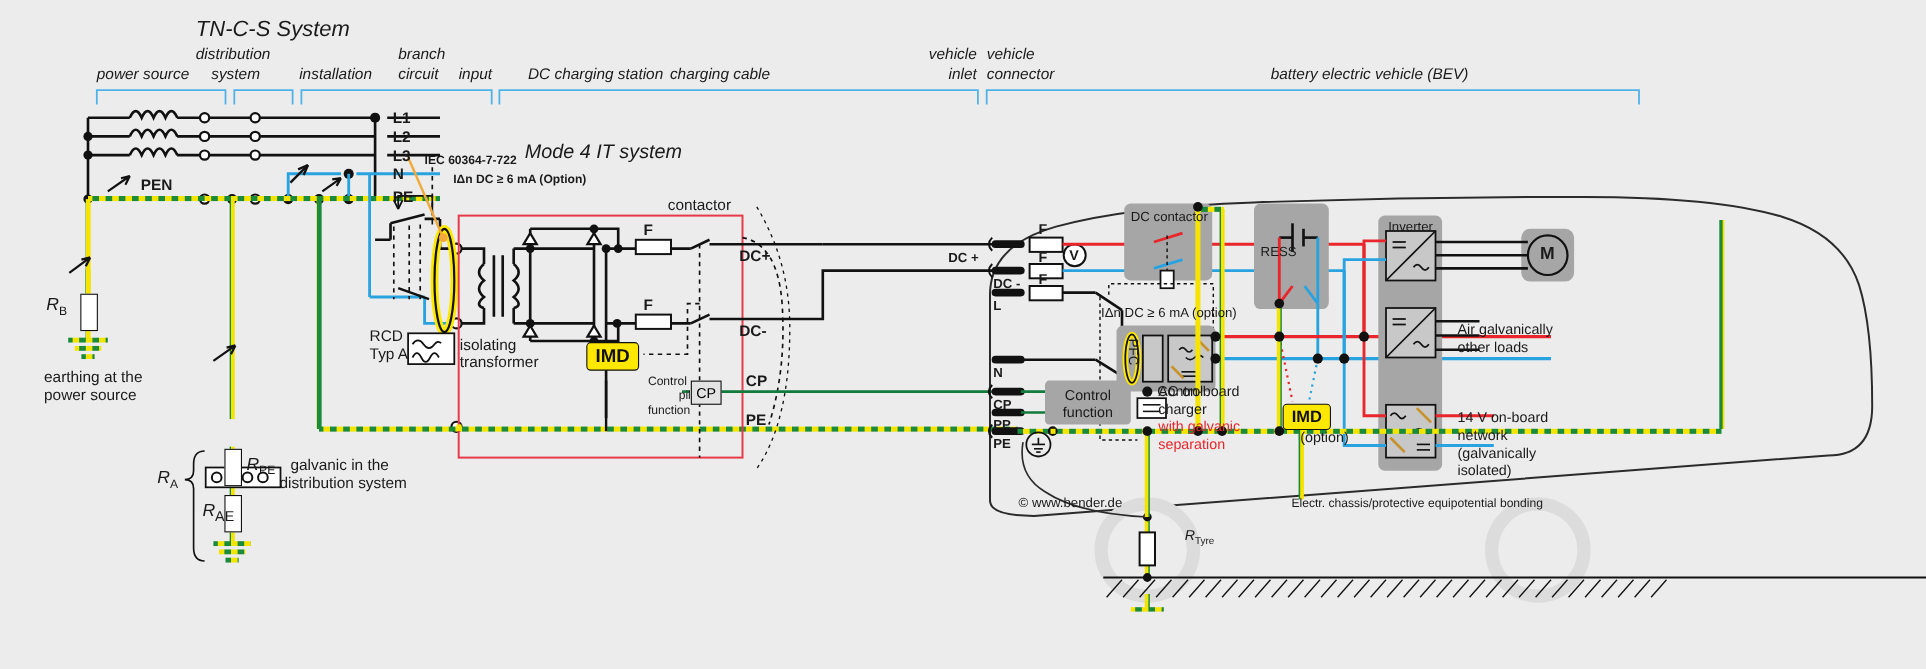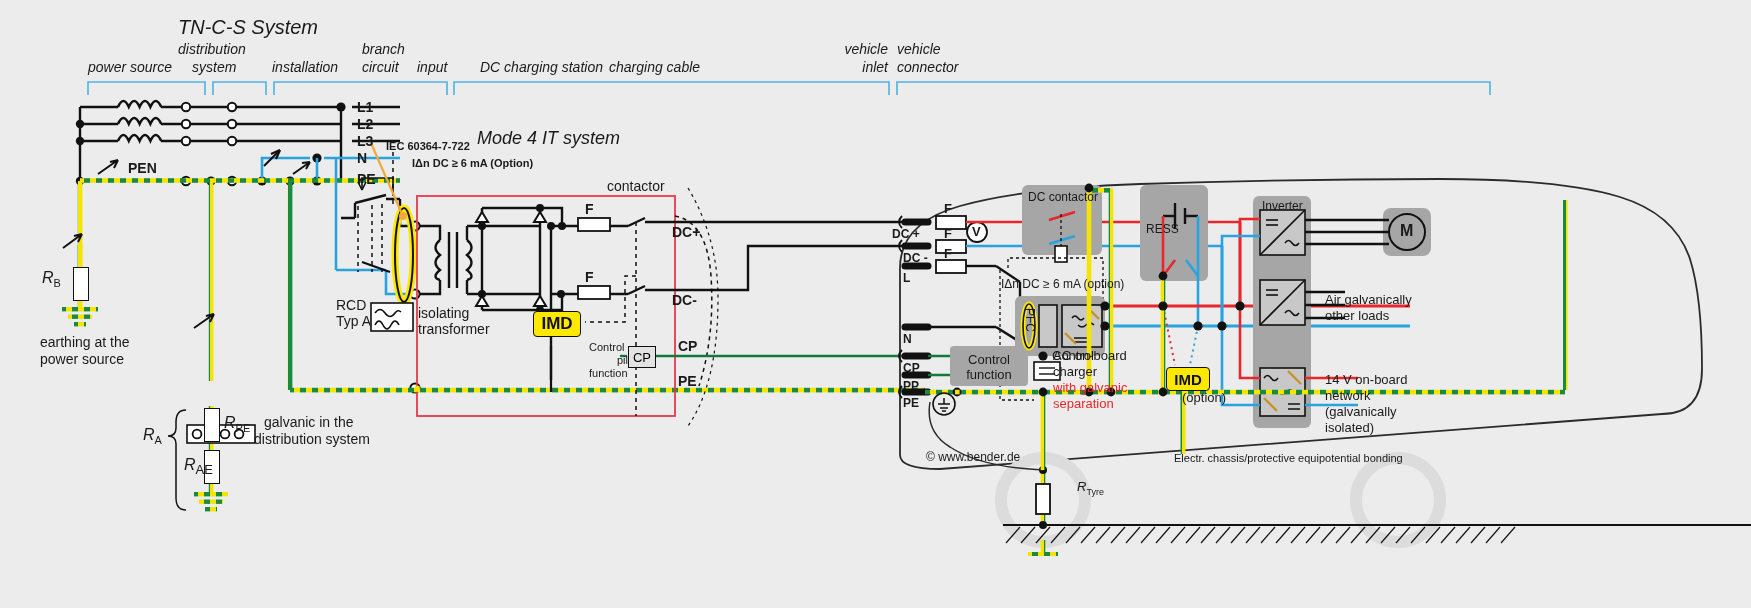--- a/index.html
+++ b/index.html
@@ -543,20 +543,21 @@
 <div class="lbl ital t14" style="left:272px;top:59px;">installation</div>
 <div class="lbl ital t14" style="left:362px;top:41px;text-align:right;">branch</div>
 <div class="lbl ital t14" style="left:362px;top:59px;">circuit</div>
 <div class="lbl ital t14" style="left:417px;top:59px;">input</div>
 <div class="lbl ital t14" style="left:480px;top:59px;">DC charging station</div>
 <div class="lbl ital t14" style="left:609px;top:59px;">charging cable</div>
 <div class="lbl ital t14 rt" style="left:782px;top:41px;width:106px;">vehicle</div>
 <div class="lbl ital t14 rt" style="left:782px;top:59px;width:106px;">inlet</div>
 <div class="lbl ital t14" style="left:897px;top:41px;">vehicle</div>
 <div class="lbl ital t14" style="left:897px;top:59px;">connector</div>
+<div class="lbl ital t14 ctr" style="left:1060px;top:59px;width:370px;">battery electric vehicle (BEV)</div>
 
 <div class="lbl b t14" style="left:357px;top:99px;">L1</div>
 <div class="lbl b t14" style="left:357px;top:116px;">L2</div>
 <div class="lbl b t14" style="left:357px;top:133px;">L3</div>
 <div class="lbl b t14" style="left:357px;top:150px;">N</div>
 <div class="lbl b t14" style="left:357px;top:171px;">PE</div>
 <div class="lbl b t14" style="left:128px;top:160px;">PEN</div>
 
 <div class="lbl ital t18" style="left:477px;top:128px;">Mode 4   IT system</div>
 
@@ -592,21 +593,21 @@
 <div class="lbl t14" style="left:40px;top:351px;">power source</div>
 
 <div class="lbl ital t16" style="left:143px;top:426px;"><span>R</span><sub style="font-size:11px;font-style:normal;">A</sub></div>
 <div class="whitebox" style="left:204px;top:408px;width:14px;height:32px;"></div>
 <div class="lbl ital t16" style="left:224px;top:414px;"><span>R</span><sub style="font-size:11px;font-style:normal;">PE</sub></div>
 <div class="whitebox" style="left:204px;top:450px;width:14px;height:32px;"></div>
 <div class="lbl ital t16" style="left:184px;top:456px;"><span>R</span><sub style="font-size:13px;font-style:normal;">AE</sub></div>
 <div class="lbl t14" style="left:264px;top:414px;">galvanic in the</div>
 <div class="lbl t14" style="left:254px;top:431px;">distribution system</div>
 
-<div class="lbl b t12" style="left:892px;top:227px;">DC +</div>
+<div class="lbl b t12" style="left:862px;top:227px;">DC +</div>
 <div class="lbl b t12" style="left:903px;top:251px;">DC -</div>
 <div class="lbl b t12" style="left:903px;top:271px;">L</div>
 <div class="lbl b t12" style="left:903px;top:332px;">N</div>
 <div class="lbl b t12" style="left:903px;top:361px;">CP</div>
 <div class="lbl b t12" style="left:903px;top:379px;">PP</div>
 <div class="lbl b t12" style="left:903px;top:396px;">PE</div>
 
 <div class="lbl b t13" style="left:944px;top:201px;">F</div>
 <div class="lbl b t13" style="left:944px;top:226px;">F</div>
 <div class="lbl b t13" style="left:944px;top:246px;">F</div>

